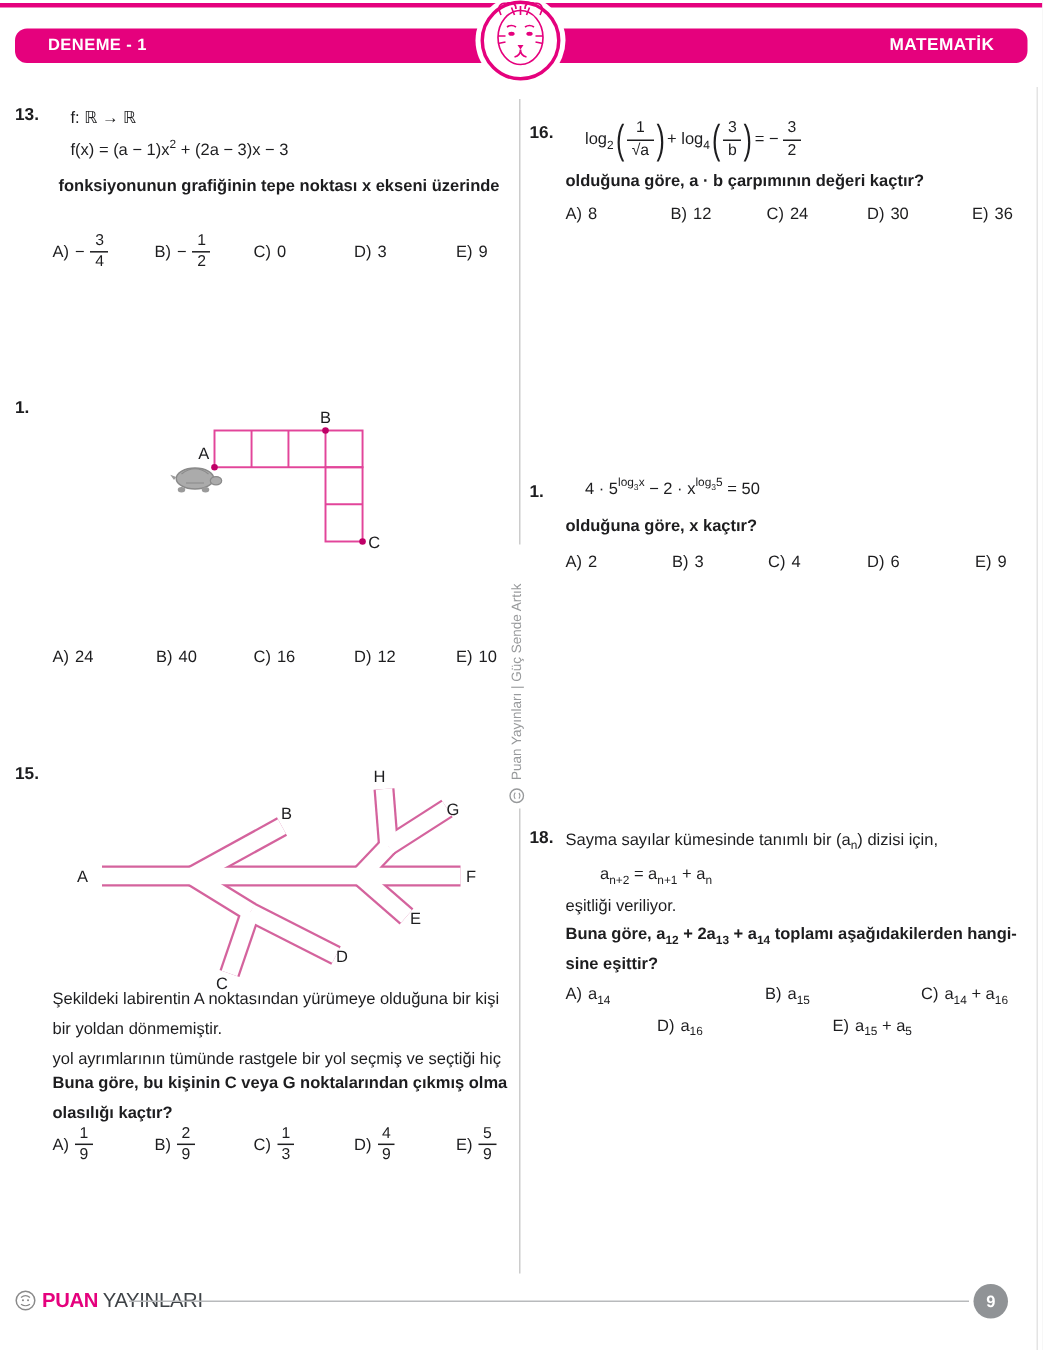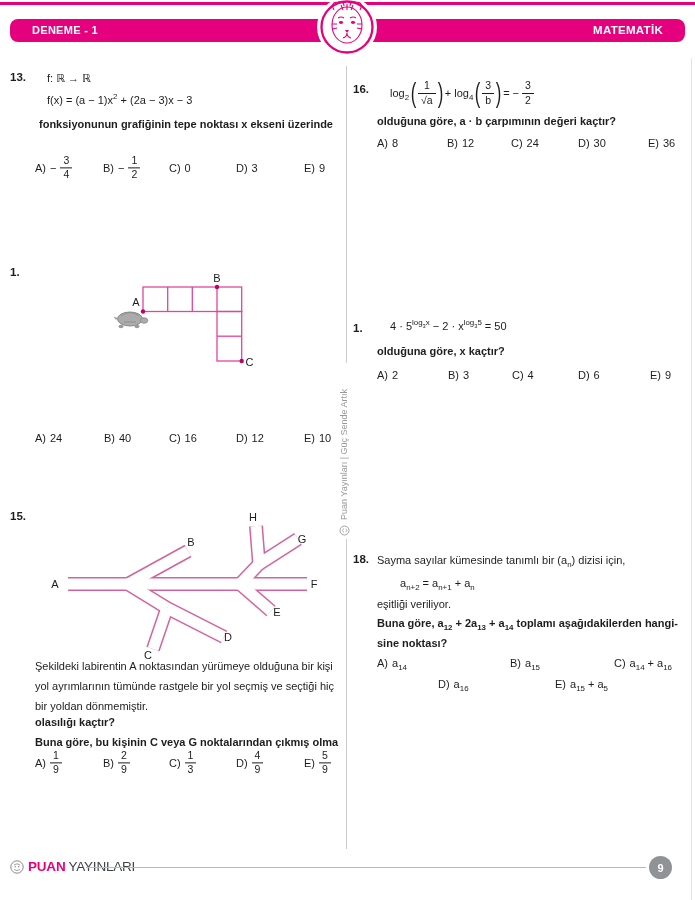--- a/index.html
+++ b/index.html
@@ -196,26 +196,26 @@
       <text x="148" y="659">C</text>
       <text x="228" y="641">D</text>
       <text x="277" y="616">E</text>
       <text x="314" y="588">F</text>
       <text x="302" y="543">G</text>
       <text x="253" y="521">H</text>
     </g>
   </svg>
   <div class="abs qtext lh20" style="left:35px;top:656px;width:305px">
       <div class="tline">Şekildeki labirentin A noktasından yürümeye olduğuna bir kişi</div>
+      <div class="tline">bir yoldan dönmemiştir.</div>
       <div class="tline">yol ayrımlarının tümünde rastgele bir yol seçmiş ve seçtiği hiç</div>
-      <div class="tline">bir yoldan dönmemiştir.</div>
     </div>
   <div class="abs qtext bold lh20" style="left:35px;top:712px;width:305px">
+      <div class="tline">Buna göre, bu kişinin C veya G noktalarından çıkmış olma</div>
       <div class="tline">olasılığı kaçtır?</div>
-      <div class="tline">Buna göre, bu kişinin C veya G noktalarından çıkmış olma</div>
     </div>
   <div class="optrow" style="top:748px;height:30px">
     <span class="opt" style="left:35px">
       <span>A)</span>
       <span class="frac">
           <span class="num">1</span>
           <span class="den">9</span>
         </span>
     </span>
     <span class="opt" style="left:103px">
@@ -319,21 +319,21 @@
         <span>9</span>
       </span>
   </div>
 
   <div class="abs qno" style="left:353px;top:553px">18.</div>
   <div class="abs qtext" style="left:377px;top:554px">Sayma sayılar kümesinde tanımlı bir (a<sub>n</sub>) dizisi için,</div>
   <div class="abs qtext" style="left:400px;top:577px">a<sub>n+2</sub> = a<sub>n+1</sub> + a<sub>n</sub></div>
   <div class="abs qtext" style="left:377px;top:598px">eşitliği veriliyor.</div>
   <div class="abs qtext bold lh20" style="left:377px;top:613px;width:310px">
       <div class="tline">Buna göre, a<sub>12</sub> + 2a<sub>13</sub> + a<sub>14</sub> toplamı aşağıdakilerden hangi-</div>
-      <div class="tline">sine noktası?</div>
+      <div class="tline">sine eşittir?</div>
     </div>
   <div class="optrow" style="top:656px;height:14px">
     <span class="opt" style="left:377px">
         <span>A)</span>
         <span>a<sub>14</sub></span>
       </span>
     <span class="opt" style="left:510px">
         <span>B)</span>
         <span>a<sub>15</sub></span>
       </span>

